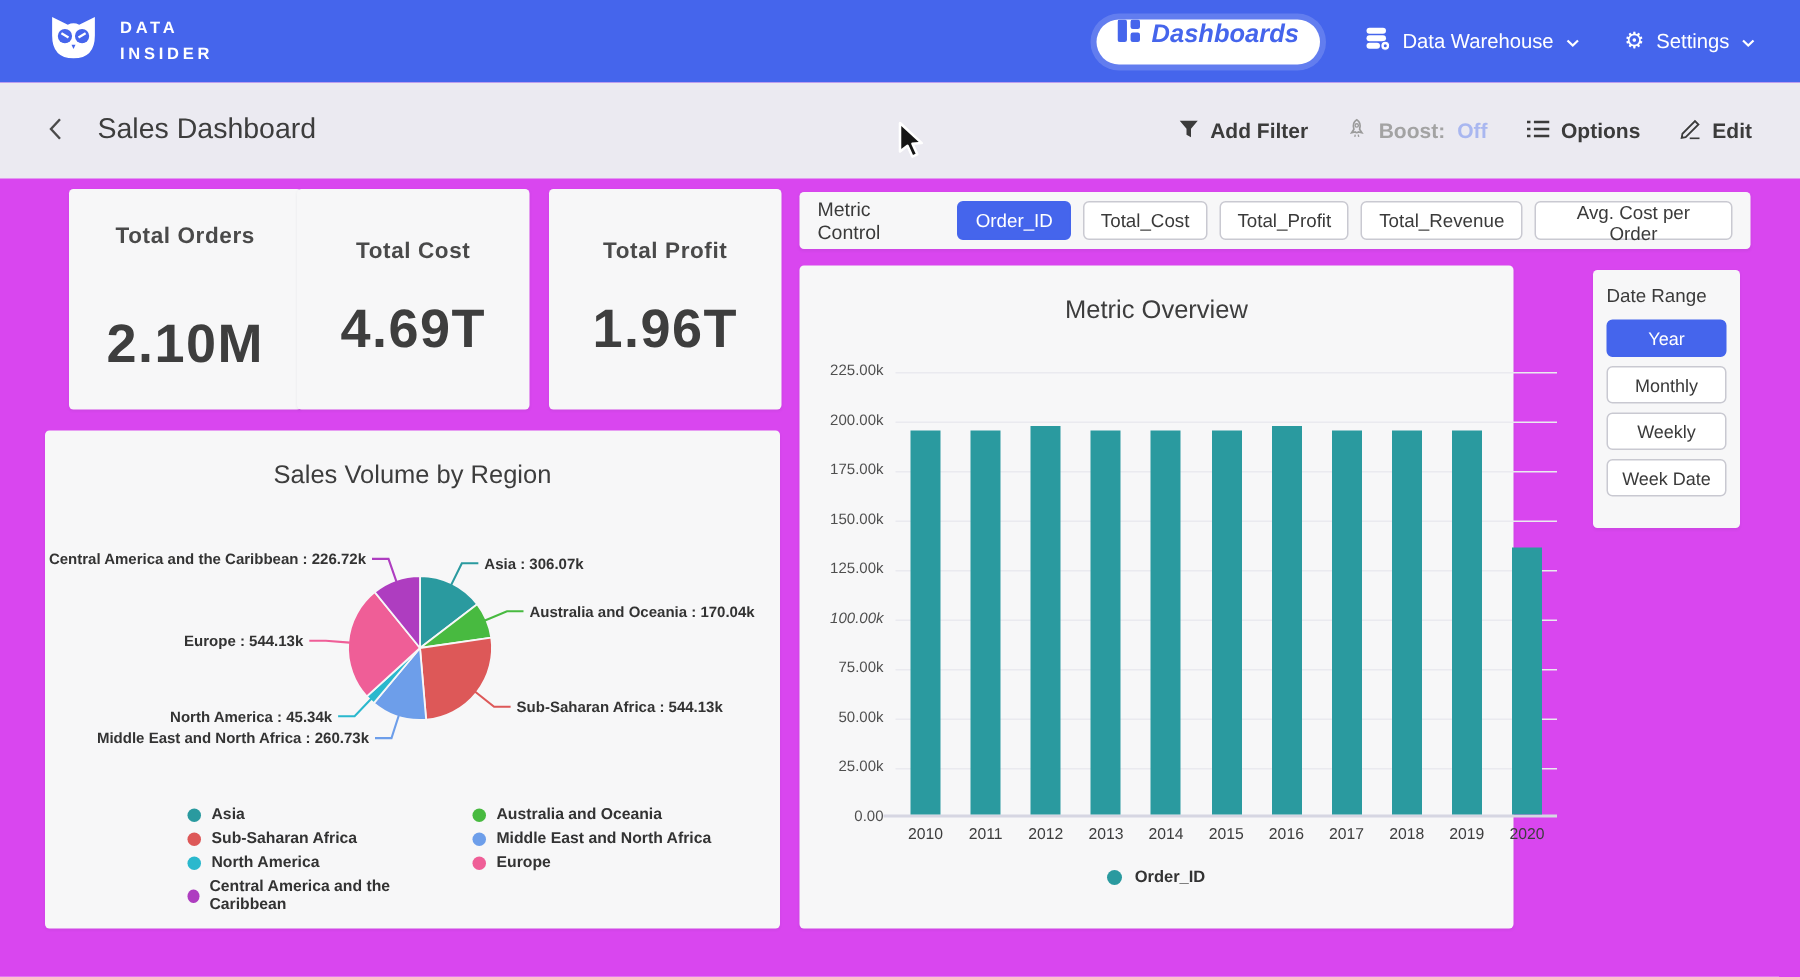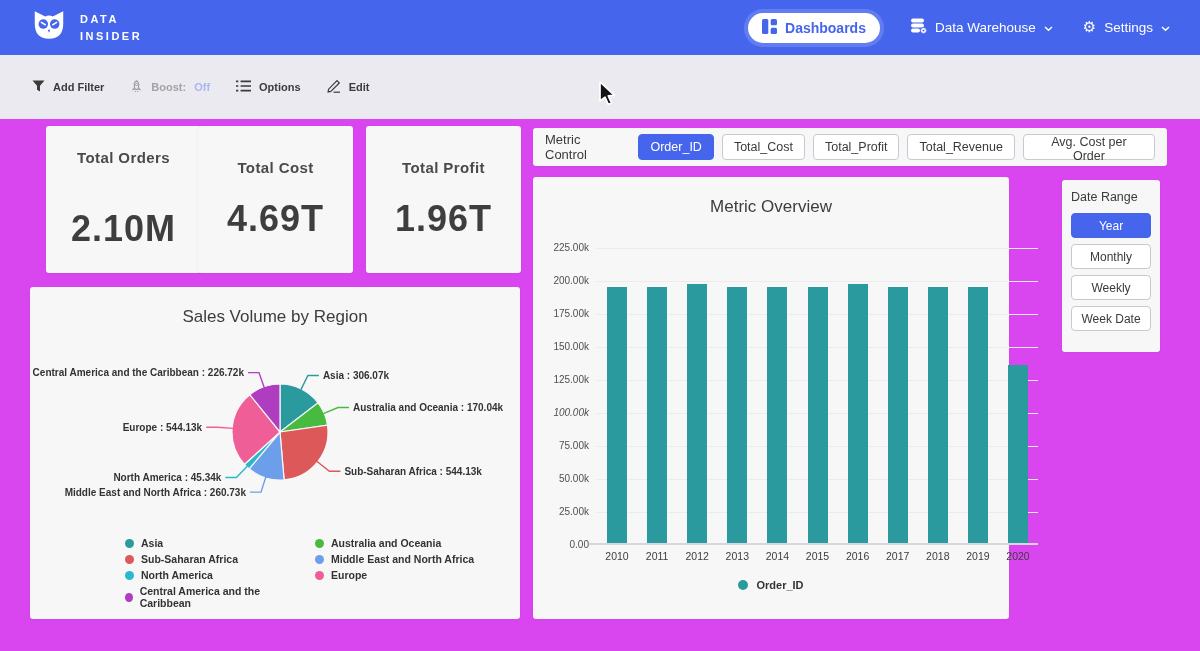--- a/index.html
+++ b/index.html
@@ -4,33 +4,33 @@
 <style>
   html,body{margin:0;padding:0;}
   #app{position:relative;width:1200px;height:651px;overflow:hidden;background:#d946ef;
        font-family:"Liberation Sans",sans-serif;--accent:#4565ec;}
   
   .navbar{position:absolute;top:0;left:0;width:1200px;height:55px;background:var(--accent);
           display:flex;align-items:center;justify-content:space-between;padding:0 30px;box-sizing:border-box;}
   .brand{display:flex;align-items:center;gap:12px;}
   .brand-text{color:#fff;font-weight:bold;font-size:11px;letter-spacing:2.5px;line-height:1.5;}
   .nav-right{display:flex;align-items:center;gap:30px;}
-  .dashboards-btn{display:flex;align-items:center;gap:8px;background:#fff;color:var(--accent);
-      font-weight:bold;font-size:14px;height:30px;padding:0 14px;border-radius:16px;border:none;
-      font-family:inherit;cursor:pointer;box-shadow:0 0 0 4px rgba(255,255,255,0.16);}
+  .dashboards-btn{display:flex;gap:8px;background:#fff;color:var(--accent);
+      font-weight:bold;font-size:17px;height:30px;padding:0 14px;border-radius:16px;border:none;
+      font-family:inherit;cursor:pointer;box-shadow:0 0 0 4px rgba(255,255,255,0.16);font-style:italic;}
   .nav-item{display:flex;align-items:center;gap:8px;color:#fff;font-size:13.5px;cursor:pointer;}
   .gear-glyph{font-family:"DejaVu Sans",sans-serif;font-size:15px;line-height:1;}
   
   .page-header{position:absolute;top:55px;left:0;width:1200px;height:64px;background:#ebeaf1;
       display:flex;align-items:center;justify-content:space-between;padding:0 32px;box-sizing:border-box;}
   .header-left{display:flex;align-items:center;gap:23px;}
   .back-btn{display:flex;align-items:center;cursor:pointer;background:none;border:none;padding:0;}
   .page-title{font-size:19px;color:#3d3d3d;font-weight:normal;margin:0;}
   .toolbar{display:flex;align-items:center;gap:26px;}
-  .tool-item{display:flex;align-items:center;gap:8px;font-size:11px;font-weight:bold;color:#3b3b3b;cursor:pointer;}
+  .tool-item{display:flex;align-items:center;gap:8px;font-size:14px;font-weight:bold;color:#3b3b3b;cursor:pointer;}
   .boost .b-label{color:#a3a3a3;}
   .boost .b-value{color:#a9b7f0;}
   
   .card{position:absolute;background:#f7f7f8;border-radius:3px;box-shadow:0 1px 2px rgba(60,60,90,0.08);}
   .kpi{width:155px;height:147px;top:126px;display:flex;flex-direction:column;align-items:center;
        justify-content:center;gap:22px;}
   .kpi-label{font-size:15px;font-weight:bold;color:#4a4a4a;letter-spacing:0.4px;}
   .kpi-value{font-size:36px;font-weight:bold;color:#3e3e3e;letter-spacing:1px;}
   #kpi-1{left:46px;gap:42px;} #kpi-2{left:198px;} #kpi-3{left:366px;}
   .metric-panel{left:533px;top:128px;width:634px;height:38px;display:flex;align-items:center;
@@ -121,20 +121,30 @@
         <span>
           <svg width="9" height="6" viewBox="0 0 9 6">
               <path d="M1,1 L4.5,4.3 L8,1" stroke="#fff" stroke-width="1.5" fill="none"></path>
             </svg>
         </span>
       </div>
     </div>
   </div>
 
   <div class="page-header">
+    <div class="header-left">
+      <button class="back-btn">
+        <span>
+          <svg width="10" height="16" viewBox="0 0 10 16">
+              <path d="M8,1.5 L2,8 L8,14.5" fill="none" stroke="#4a4a4a" stroke-width="1.6"></path>
+            </svg>
+        </span>
+      </button>
+      <h1 class="page-title">Sales Dashboard</h1>
+    </div>
     <div class="toolbar">
       <div class="tool-item">
         <span>
           <svg width="13" height="12" viewBox="0 0 13 12">
               <path d="M0.5,0.5 H12.5 L8,5.8 V11.5 L5,9.8 V5.8 Z" fill="#3b3b3b"></path>
             </svg>
         </span>
         <span>Add Filter</span>
       </div>
       <div class="tool-item boost">

